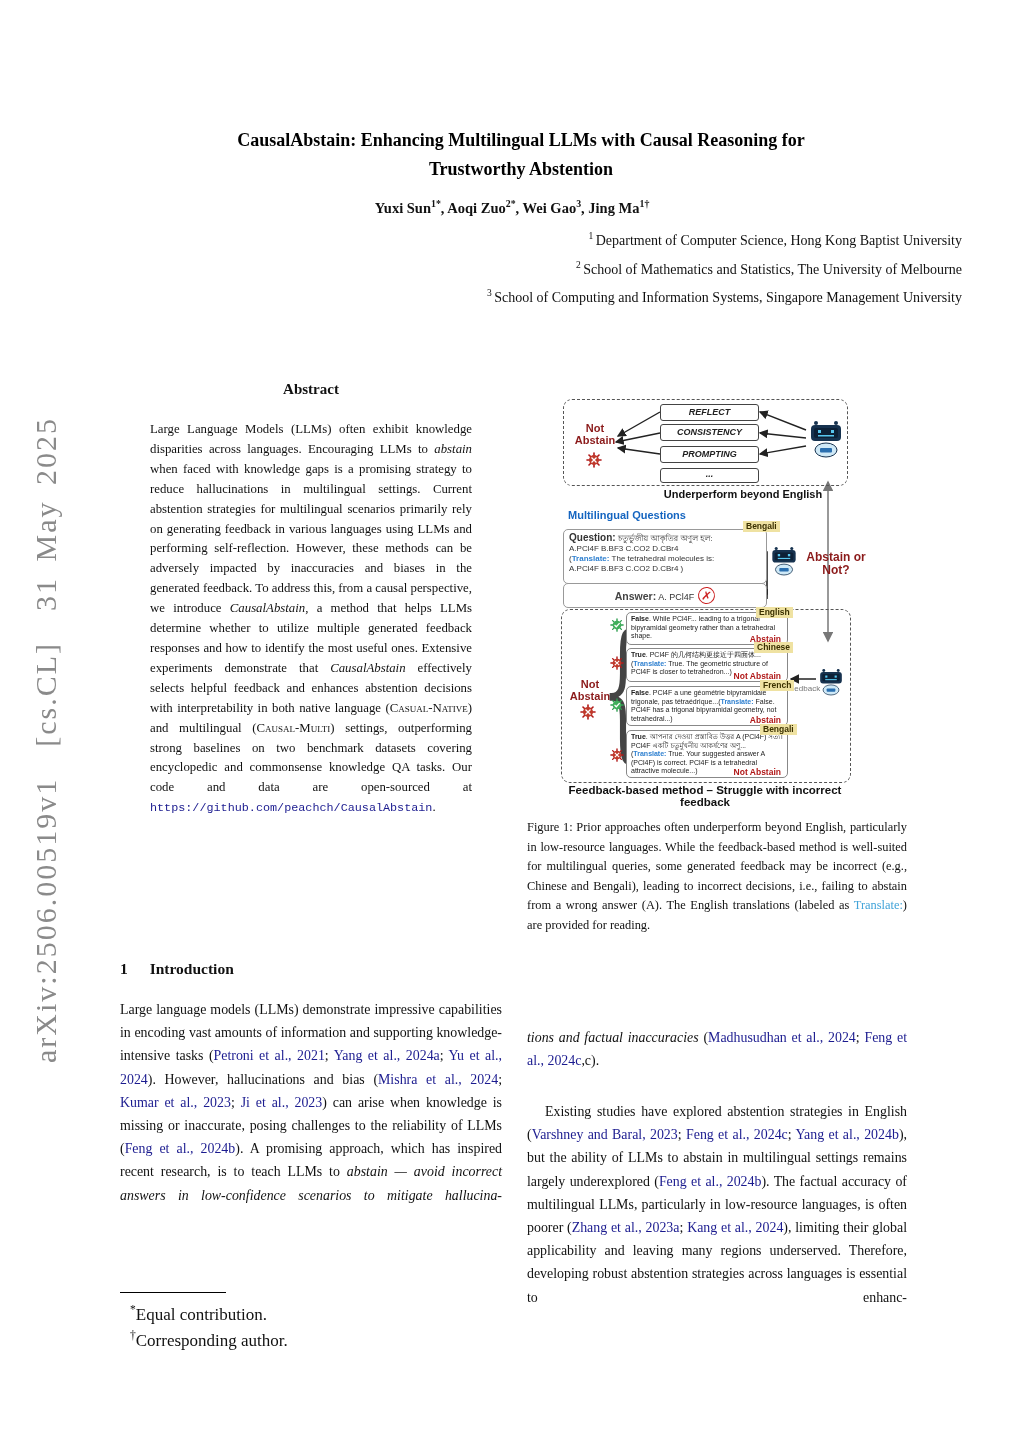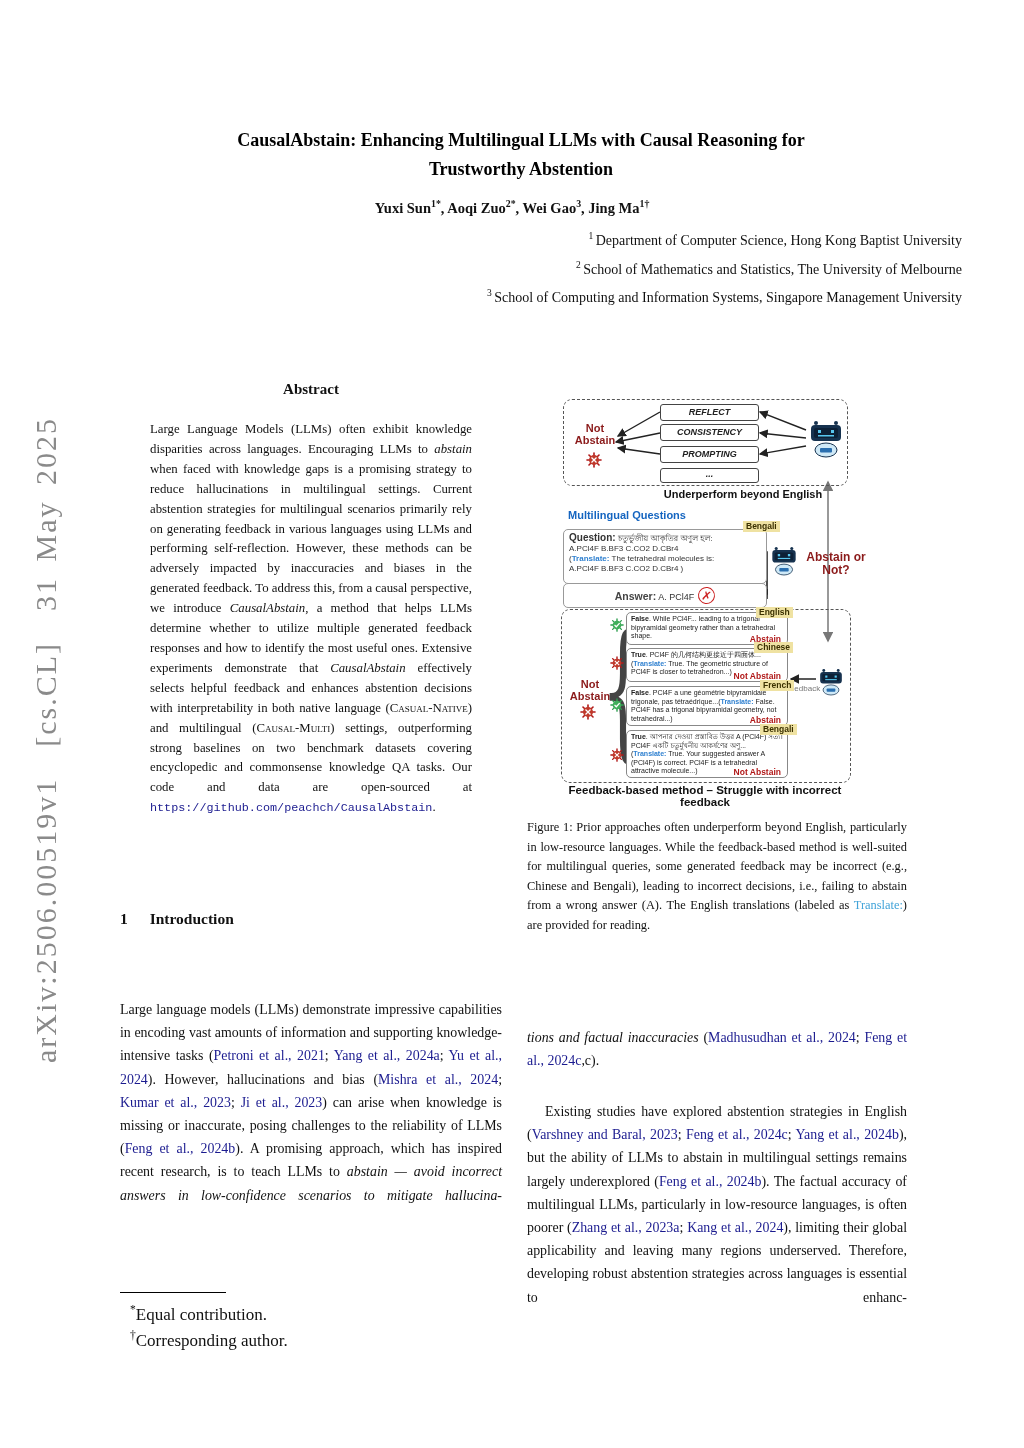--- a/index.html
+++ b/index.html
@@ -24,21 +24,21 @@
   .tr{color:#41a3d9}
   .sup{vertical-align:super;font-size:68%}
   .qb{font-weight:bold;font-size:10px;color:#333}
   .ab{font-weight:bold;font-size:10.5px;color:#444}
   .fb{font-weight:bold}
   .ftr{color:#2f80d0;font-weight:bold}
   
   .abstract-head{position:absolute;left:150px;top:381px;width:322px;text-align:center;font-weight:bold;font-size:15px;}
   .abstract-body{position:absolute;left:150px;top:420px;width:322px;font-size:12.8px;line-height:19.9px;
                  text-align:justify;}
-  .sec-head{position:absolute;left:120px;top:910px;font-size:15.5px;font-weight:bold;}
+  .sec-head{position:absolute;left:120px;top:960px;font-size:15.5px;font-weight:bold;}
   .sec-head .sec-label{margin-left:18px;}
   .intro-p1{position:absolute;left:120px;top:998px;width:382px;font-size:13.9px;line-height:23.2px;
             text-align:justify;text-align-last:justify;}
   .fn-rule{position:absolute;left:120px;top:1292px;width:106px;border-top:1.2px solid #000;}
   .footnotes{position:absolute;left:120px;top:1299px;width:382px;font-size:17px;line-height:21.5px;}
   .footnotes div{text-indent:10px;}
   .rc-p1{position:absolute;left:527px;top:1026px;width:380px;font-size:13.9px;line-height:23.2px;text-align:justify;}
   .rc-p2{position:absolute;left:527px;top:1100px;width:380px;font-size:13.9px;line-height:23.2px;
          text-align:justify;text-align-last:justify;text-indent:18px;}
   .fig-caption{position:absolute;left:527px;top:818px;width:380px;font-size:12.4px;line-height:19.6px;

